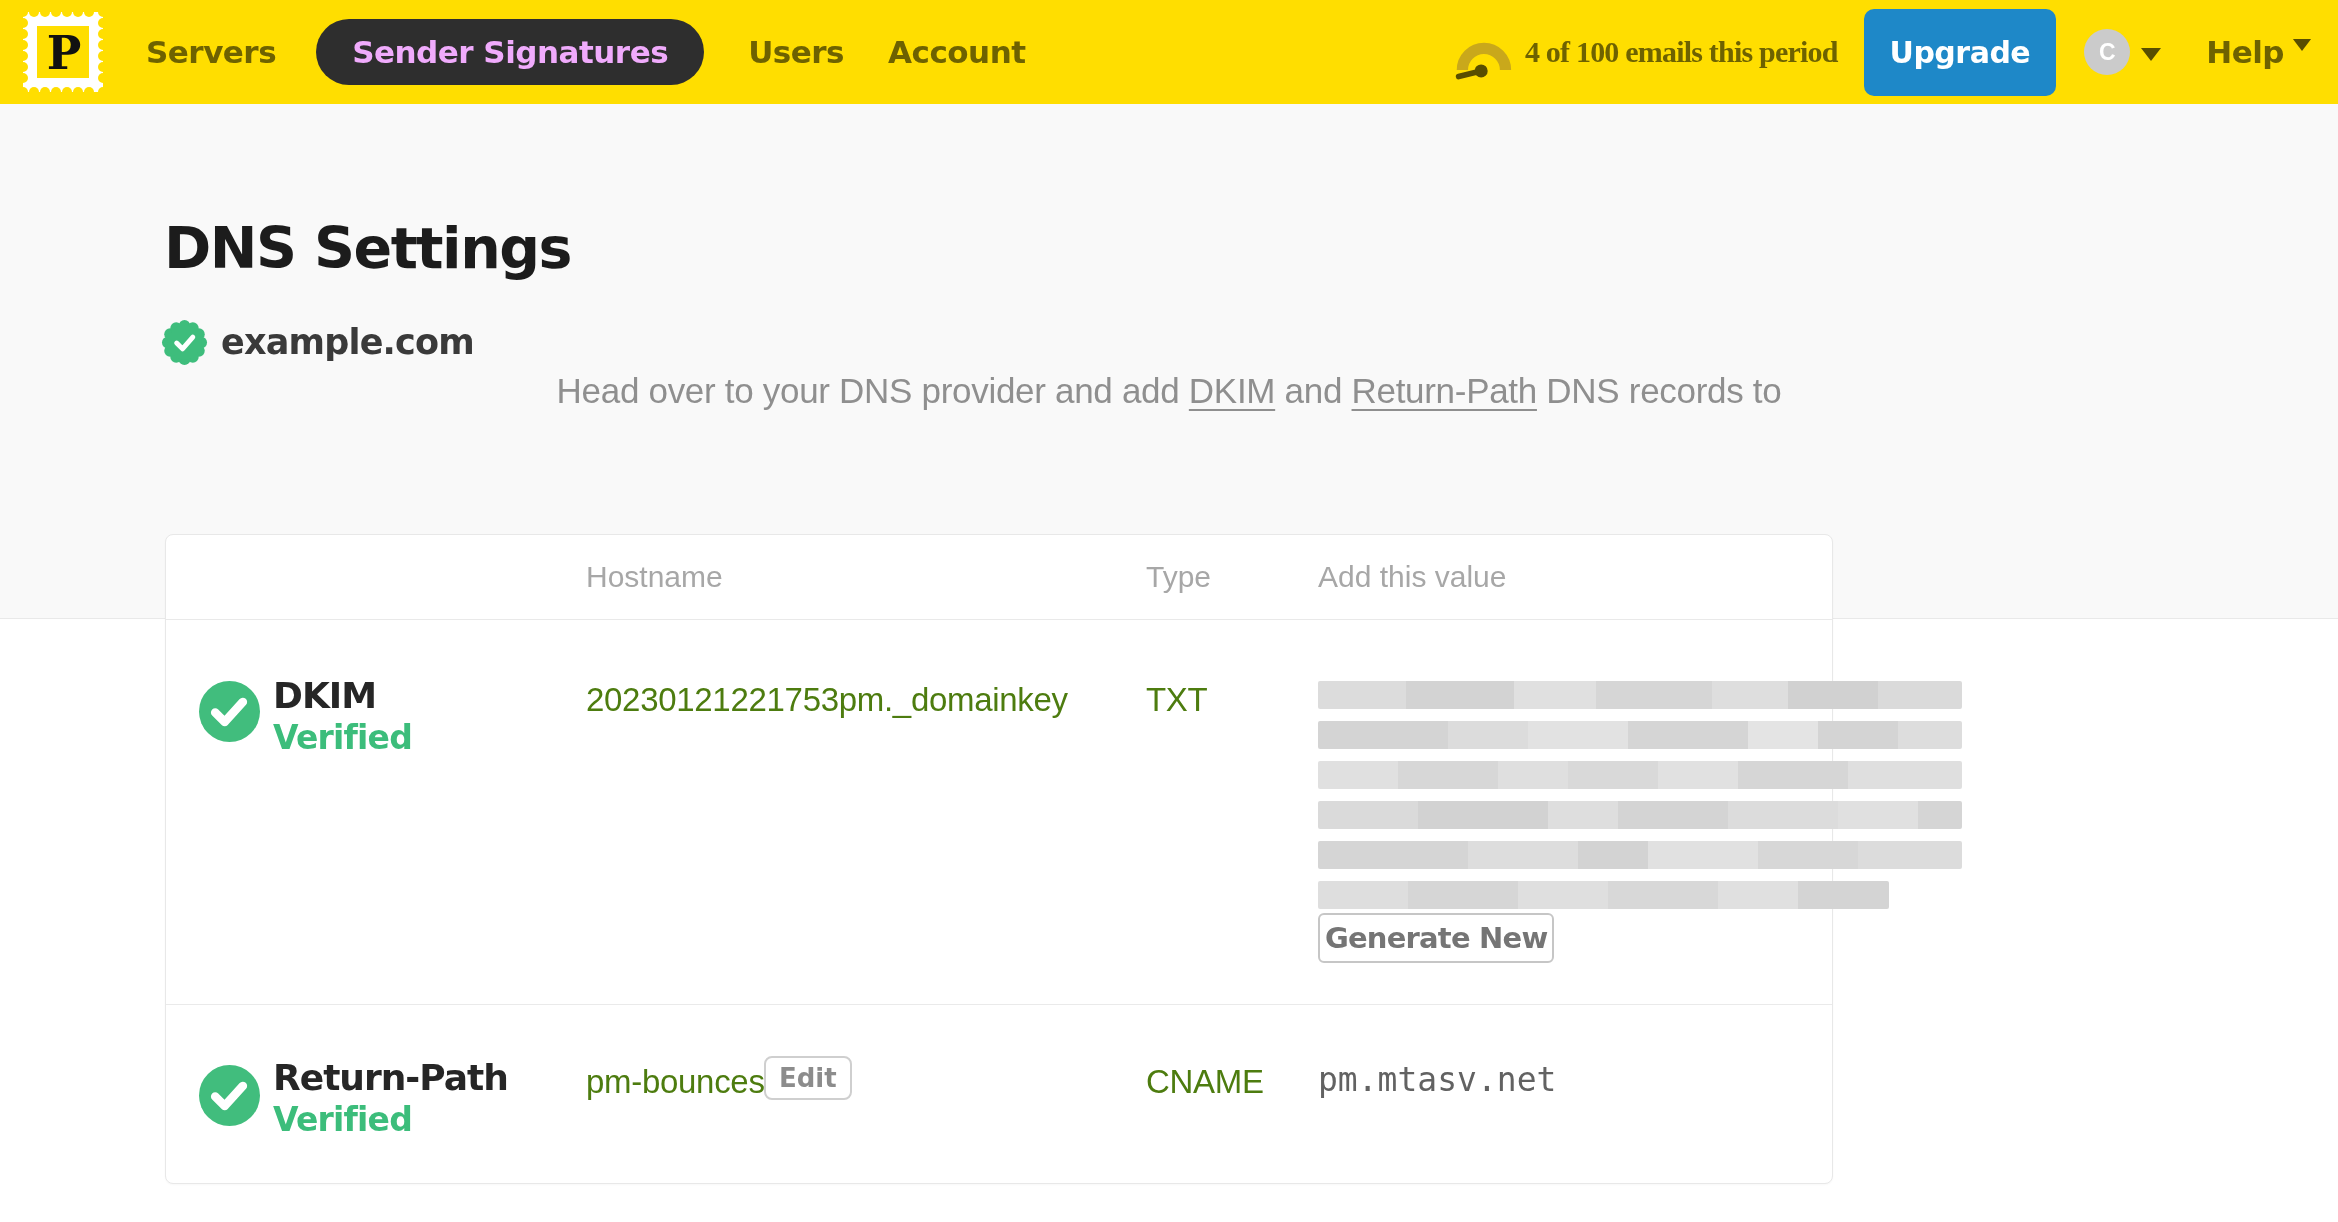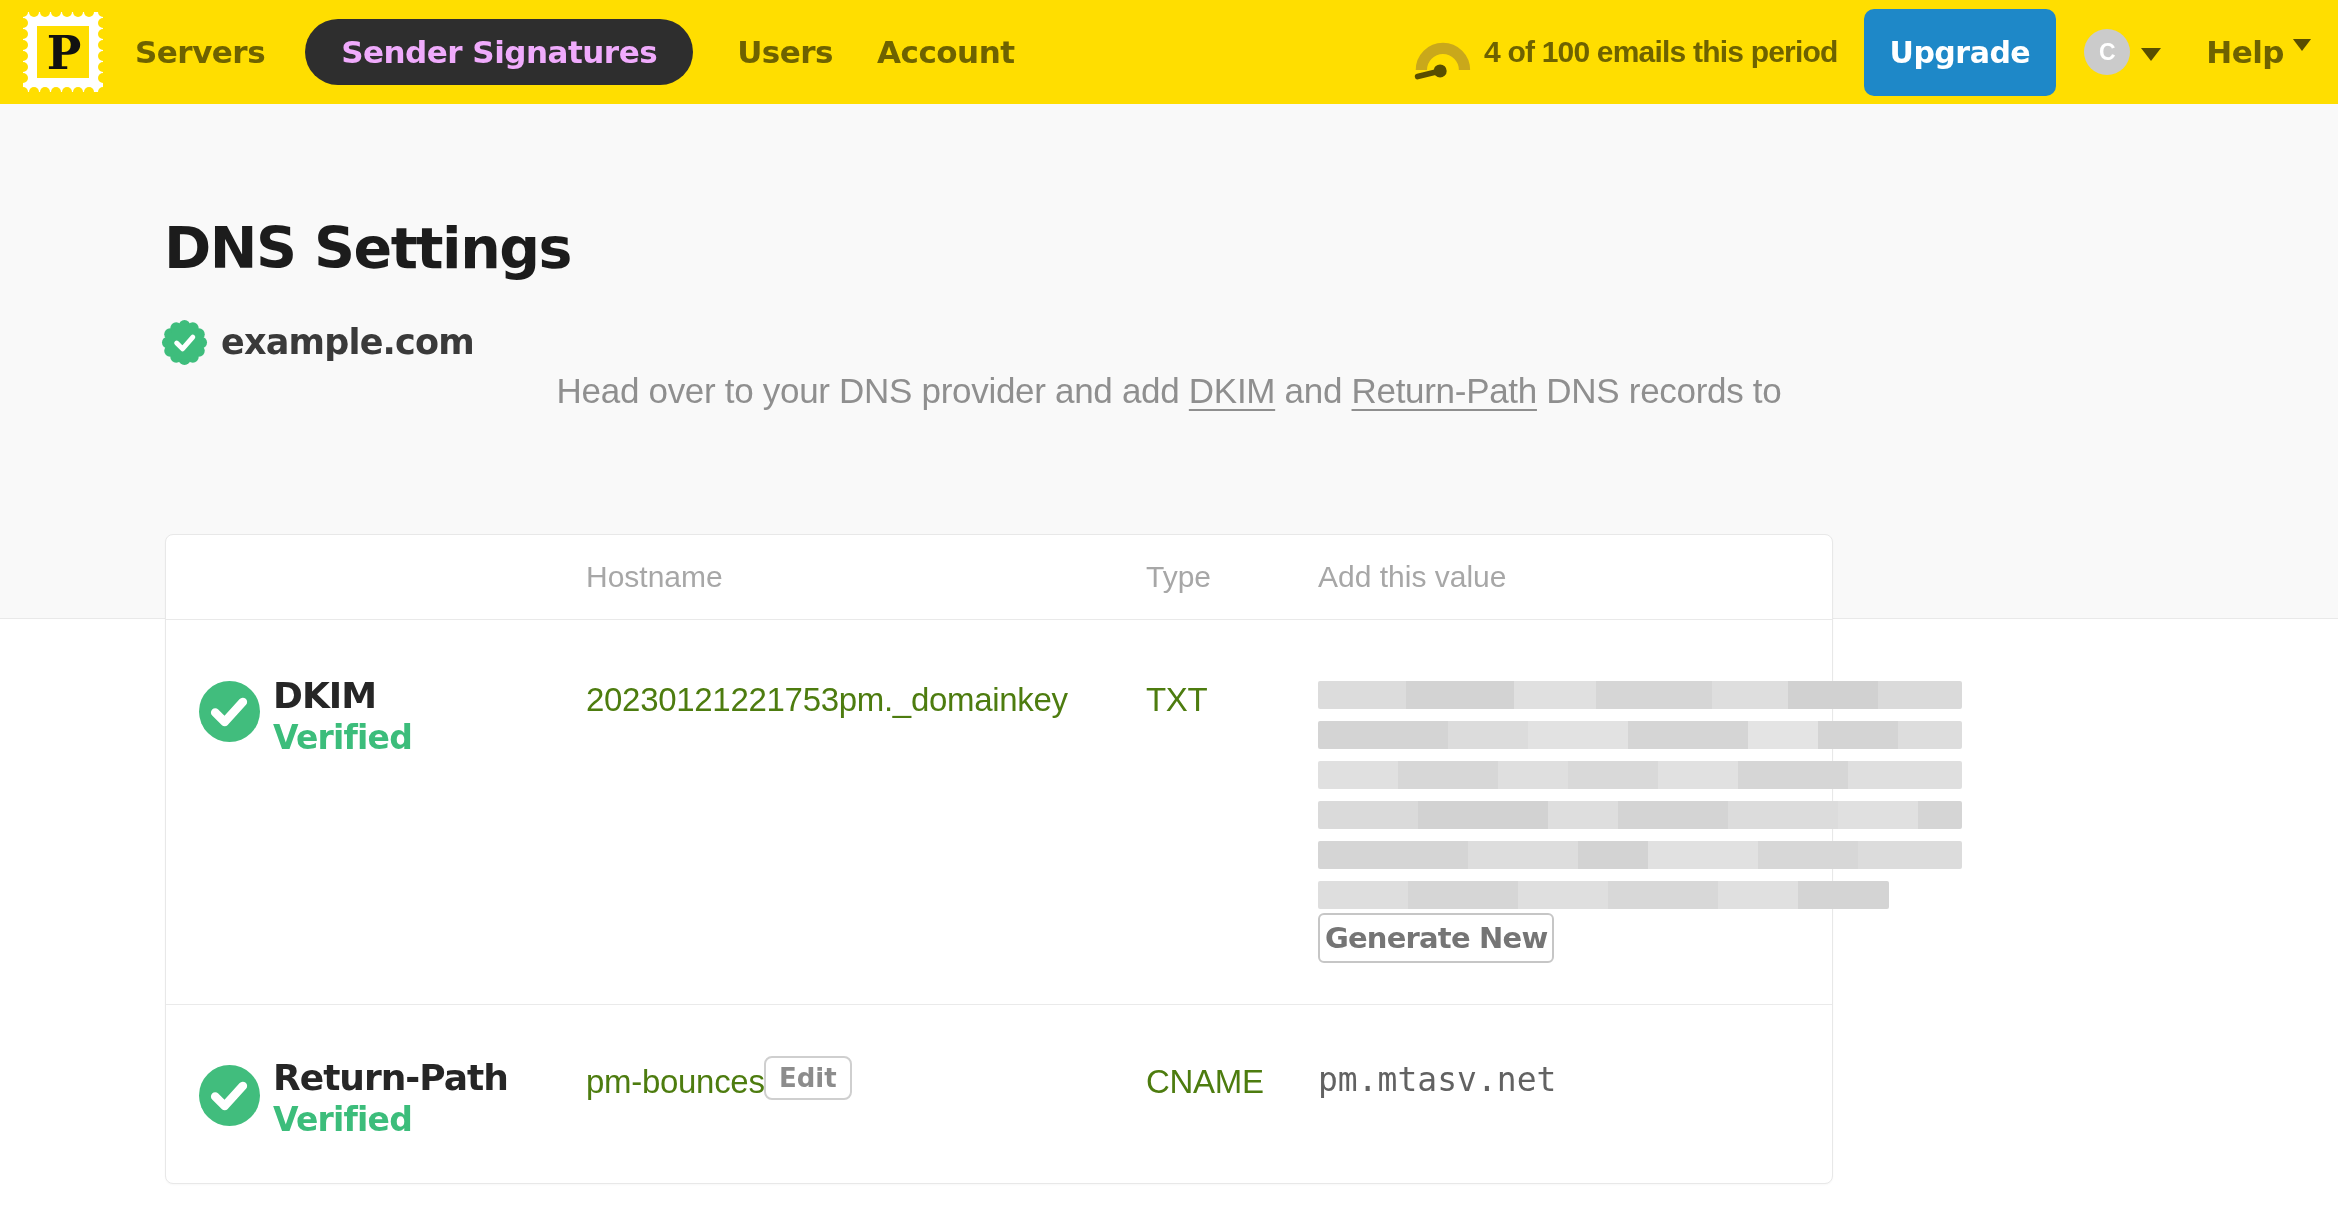--- a/index.html
+++ b/index.html
@@ -12,31 +12,31 @@
   .nav{
     height:104px;background:#FFDE00;display:flex;align-items:center;
     padding:0 26px 0 20px;box-sizing:border-box;
   }
   .logo{width:86px;height:86px;flex:0 0 auto;cursor:pointer;}
   .nav-link{
     font-weight:700;font-size:31px;color:#6E6200;margin-left:44px;
     cursor:pointer;white-space:nowrap;font-family:"DejaVu Sans","Liberation Sans",sans-serif;
     letter-spacing:-0.5px;
   }
-  .nav-link.first{margin-left:29px;}
+  .nav-link.first{margin-left:40px;}
   .nav-pill{
     background:#2E2E2E;color:#f0abfc;padding:15px 36px;border-radius:40px;
     margin-left:40px;font-weight:700;font-size:31px;white-space:nowrap;cursor:pointer;
     font-family:"DejaVu Sans","Liberation Sans",sans-serif;letter-spacing:-0.5px;
   }
   .spacer{flex:1;}
   .gauge{width:60px;height:50px;margin-top:6px;}
   .usage{
     font-weight:700;font-size:30px;color:#6E6200;margin-left:12px;white-space:nowrap;
-    font-family:Liberation Sans, sans-serif;letter-spacing:-0.8px;
+    font-family:Liberation Serif, serif;letter-spacing:-0.8px;
   }
   .upgrade{
     margin-left:26px;background:#1E88C8;color:#fff;font-weight:700;font-size:30px;
     padding:26px 26px;border-radius:10px;border:none;cursor:pointer;white-space:nowrap;
     font-family:"DejaVu Sans","Liberation Sans",sans-serif;letter-spacing:-0.5px;
   }
   .avatar-menu{display:flex;align-items:center;margin-left:28px;cursor:pointer;}
   .avatar{
     width:46px;height:46px;border-radius:50%;background:#CBCBCB;color:#fff;
     font-weight:700;font-size:23px;display:flex;align-items:center;justify-content:center;

